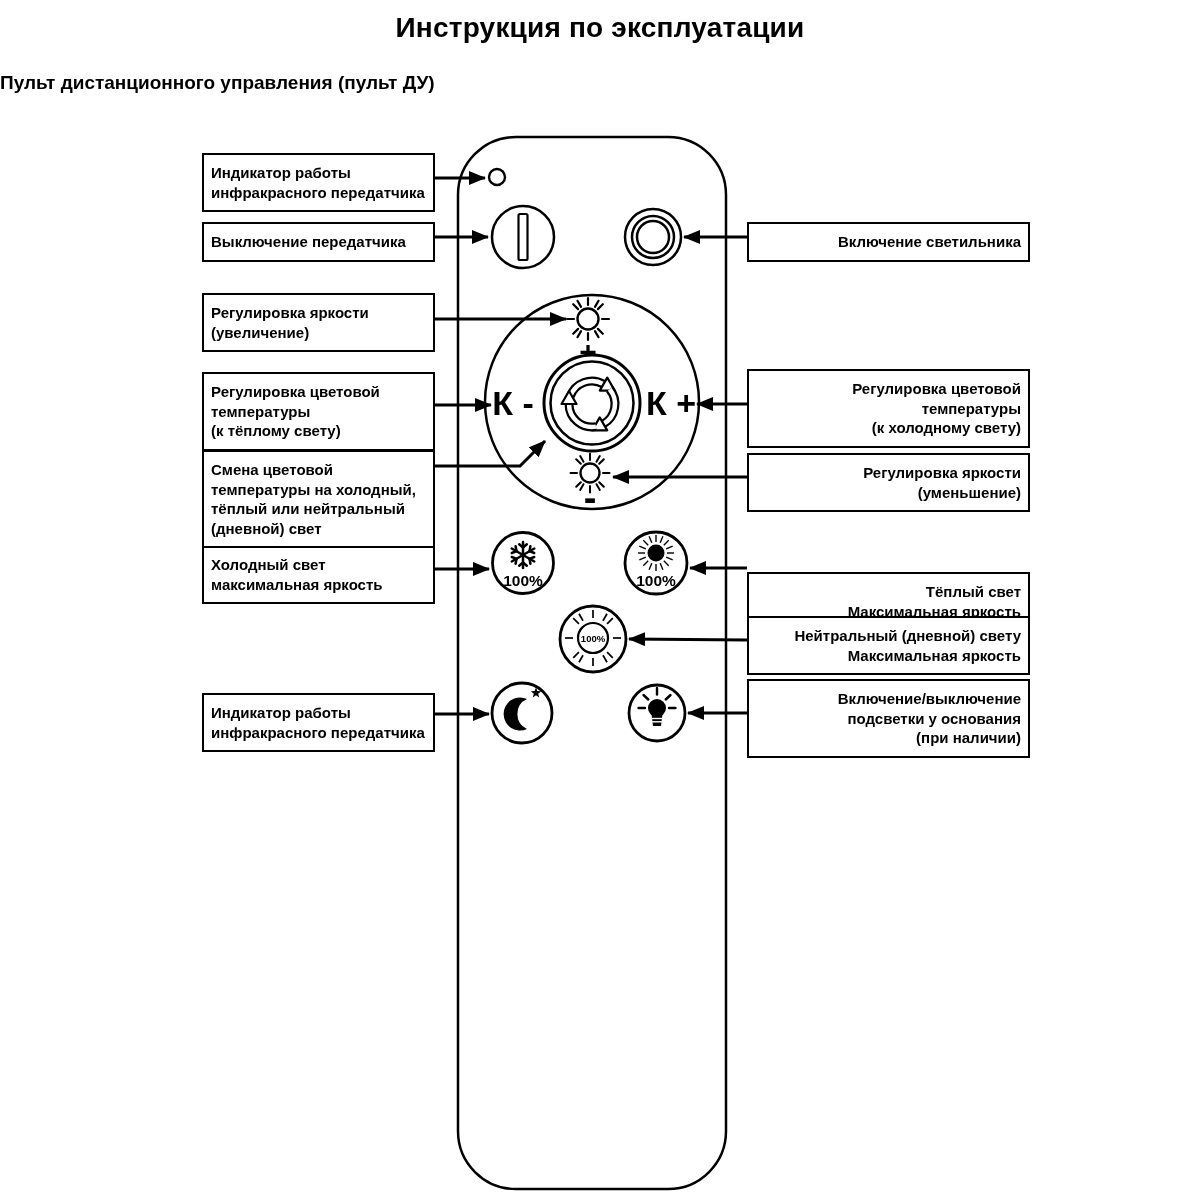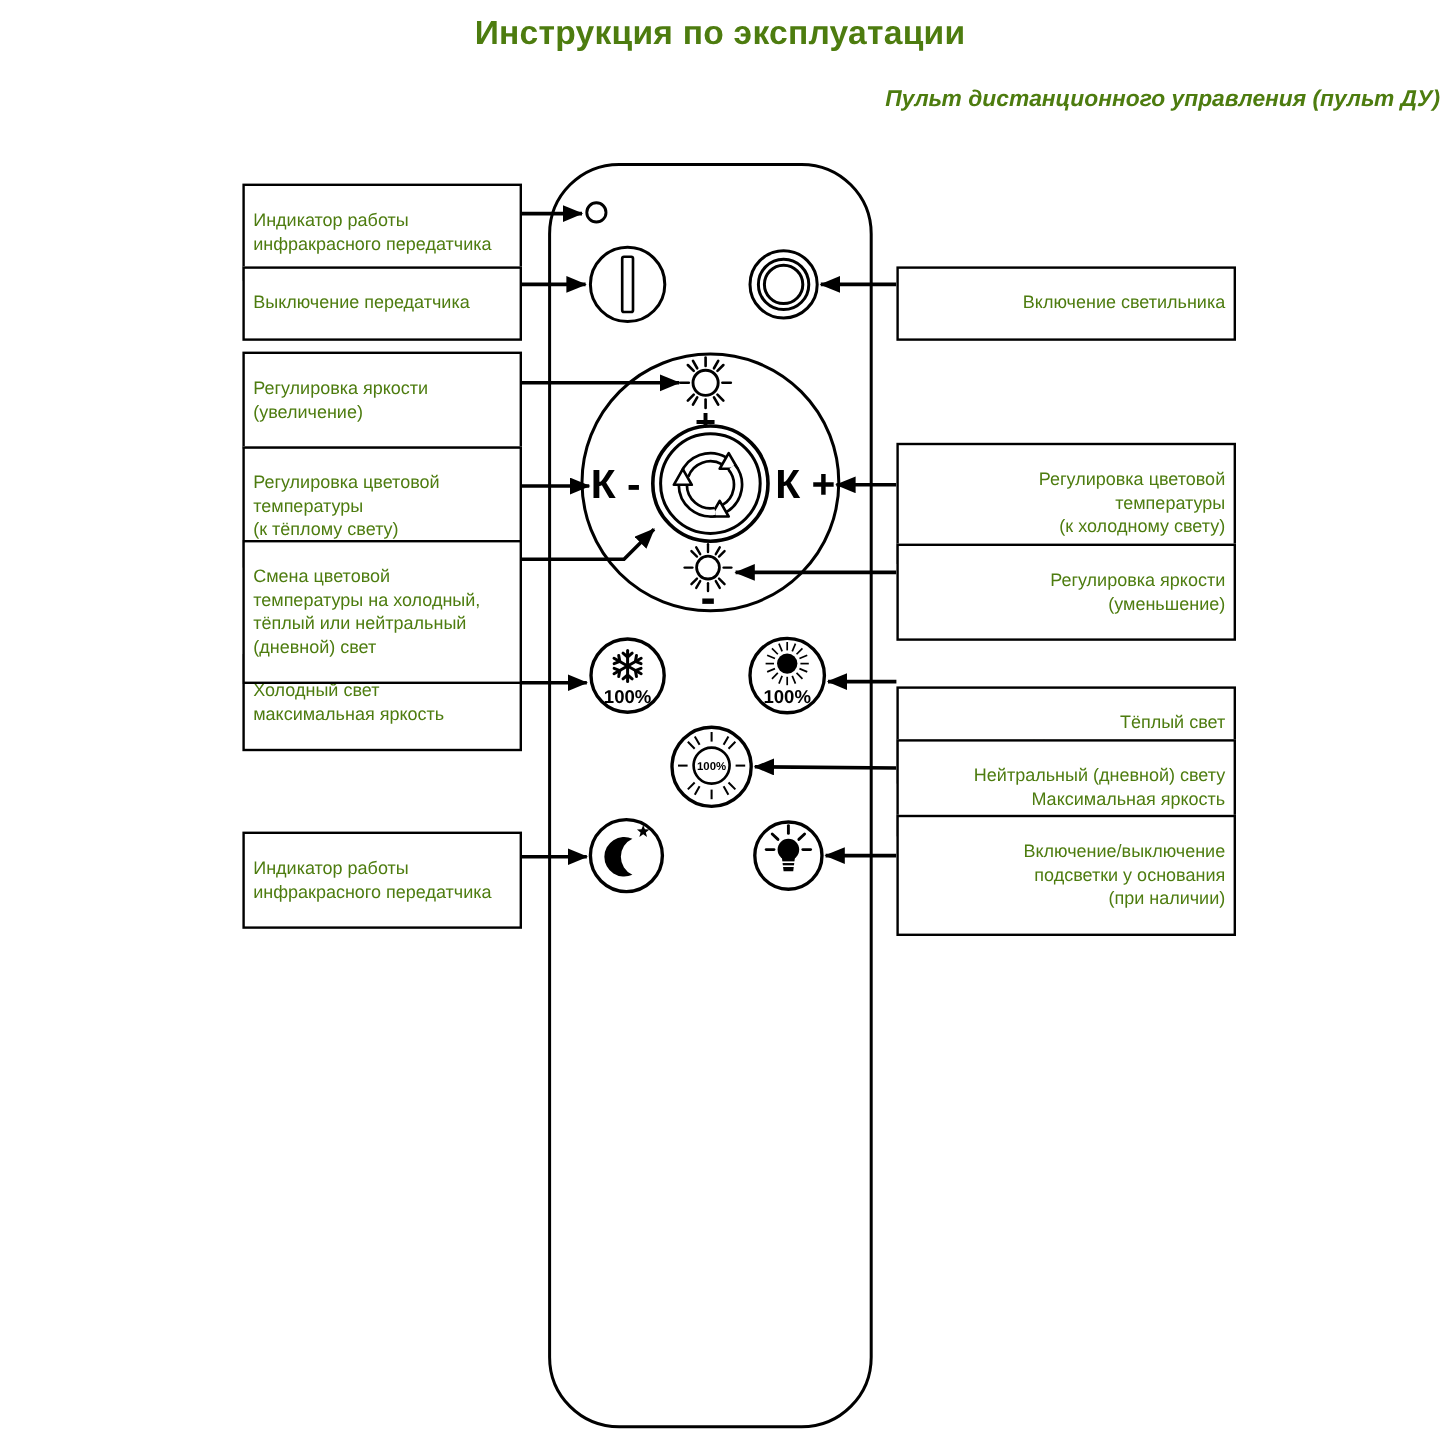--- a/index.html
+++ b/index.html
@@ -1,24 +1,24 @@
 <!DOCTYPE html>
 <html><head>
 <meta charset="utf-8">
 <style>
   html,body{margin:0;padding:0;background:#ffffff;}
   .page{position:relative;width:1200px;height:1200px;background:#fff;overflow:hidden;
-        font-family:"Liberation Sans", sans-serif;color:#4d7c0f;}
+        font-family:"Liberation Sans", sans-serif;color:#000000;}
   .title{position:absolute;top:12px;left:0;width:1200px;text-align:center;
          font-size:28px;font-weight:bold;letter-spacing:.2px;}
-  .subtitle{position:absolute;top:72px;left:0;width:1200px;text-align:right;
-         font-size:19px;font-weight:bold;font-style:italic;}
+  .subtitle{position:absolute;top:72px;left:0;width:1200px;text-align:left;
+         font-size:19px;font-weight:bold;}
   svg.overlay{position:absolute;left:0;top:0;}
   .callout{position:absolute;box-sizing:border-box;border:2px solid #000;background:#fff;
-         font-size:15px;font-weight:normal;line-height:1.3;padding:19px 7px;
+         font-size:15px;font-weight:bold;line-height:1.3;padding:8px 7px;
          white-space:pre-line;}
   .callout.left{left:202px;width:233px;text-align:left;}
   .callout.right{left:747px;width:283px;text-align:right;}
   text{font-family:"Liberation Sans", sans-serif;font-weight:bold;fill:#000;}
 </style>
 </head>
 <body>
 
 <div class="page">
 

